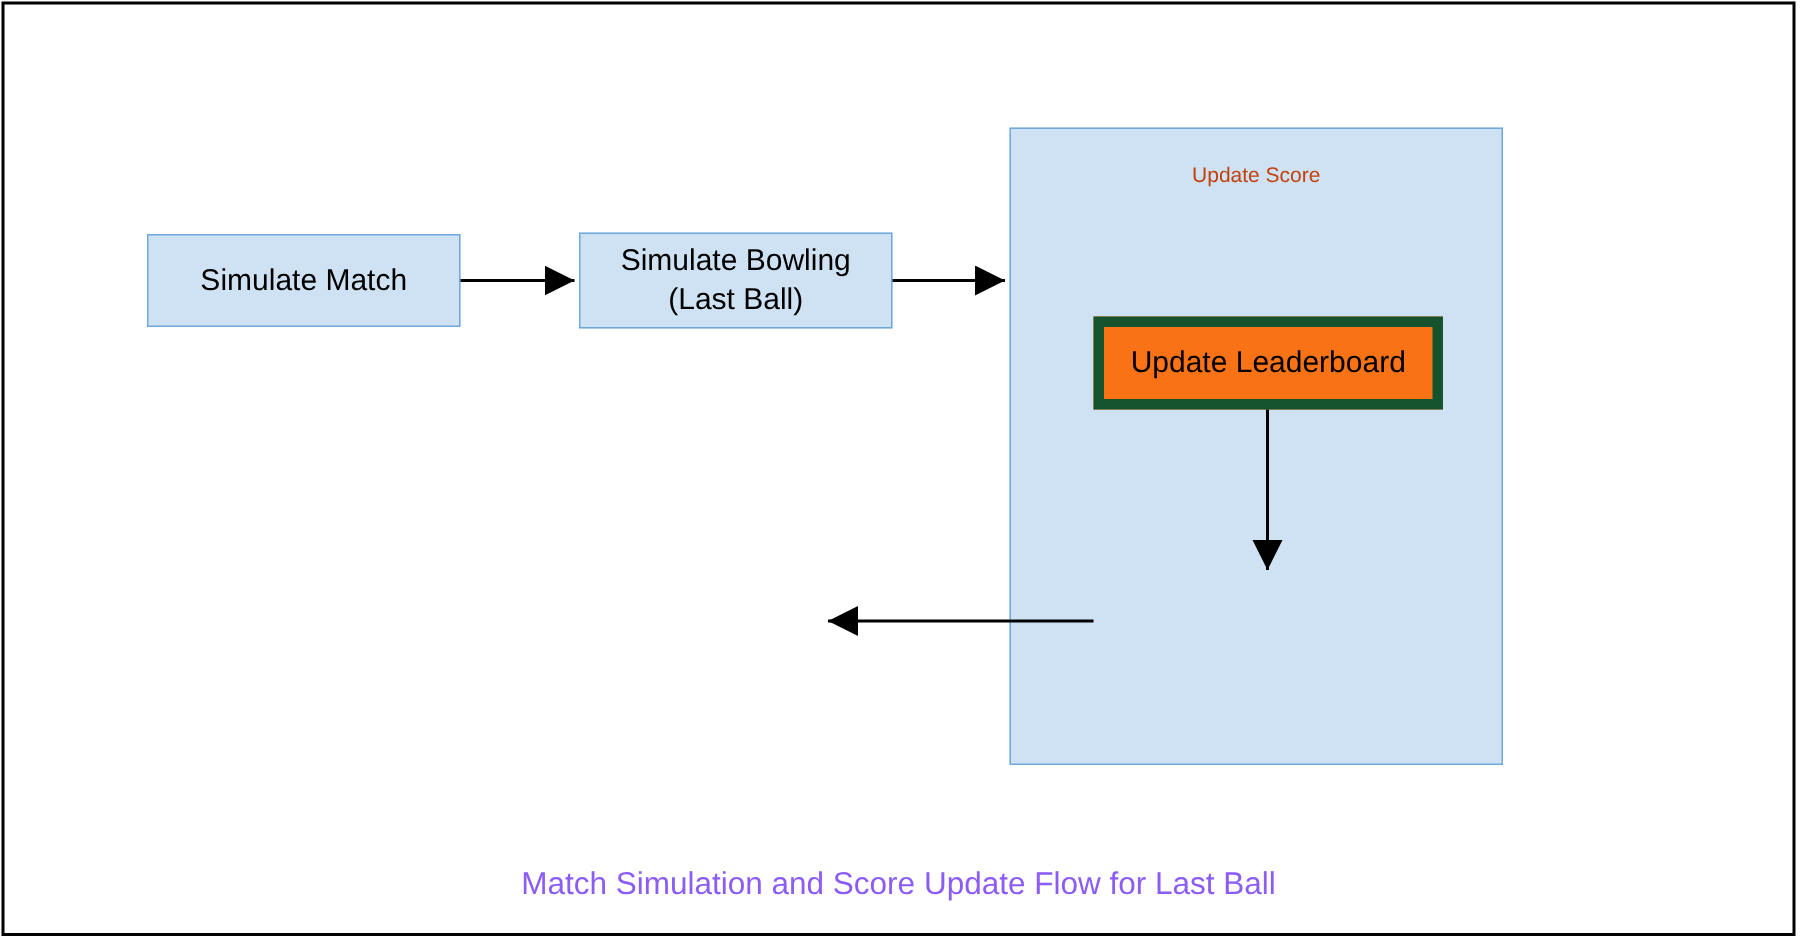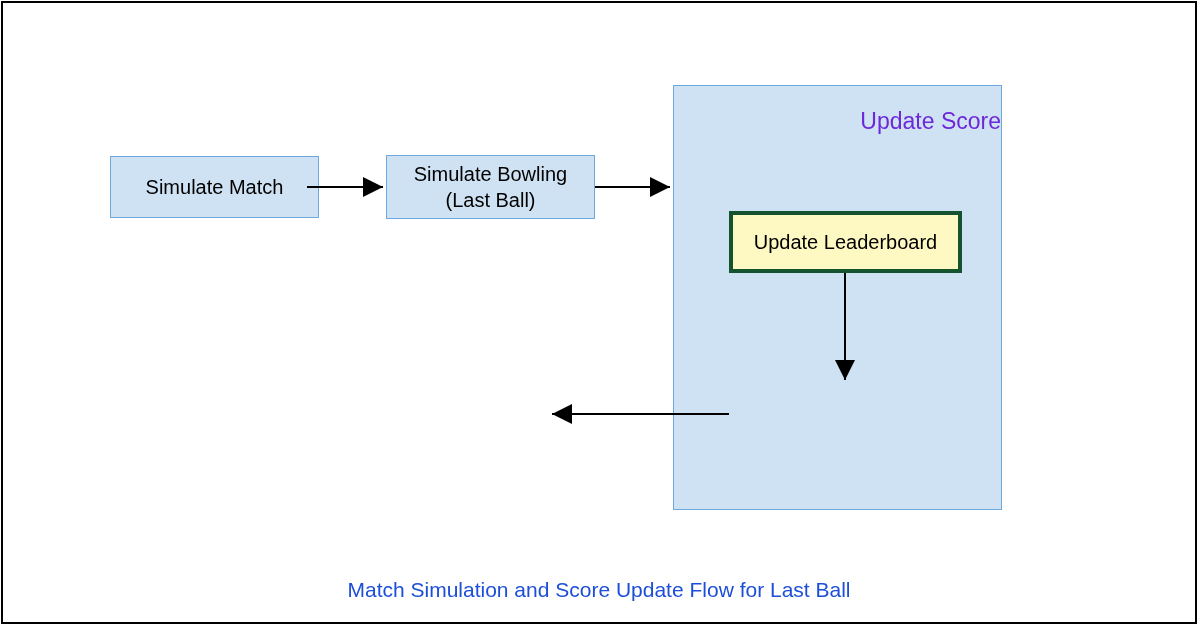--- a/index.html
+++ b/index.html
@@ -31,58 +31,58 @@
       text-align: center;
       font-size: 20px;
       color: #000;
       line-height: 1.3;
     }
     .blue-box {
       background: #cfe2f3;
       border: 1px solid #6fa8dc;
     }
     .yellow-box {
-      background: #fef9c3;
-      border: 4px solid #14532d;
+      background: #f97316;
+      border: 7px solid #14532d;
     }
     .container-box {
       background: #cfe2f3;
       border: 1px solid #6fa8dc;
     }
     .container-title {
       position: absolute;
       top: 22px;
       width: 100%;
-      text-align: right;
-      font-size: 23px;
-      color: #6d28d9;
+      text-align: center;
+      font-size: 14px;
+      color: #c2410c;
     }
     .caption {
       position: absolute;
       bottom: 20px;
       width: 100%;
       text-align: center;
       font-size: 21px;
-      color: #1d4ed8;
+      color: #8b5cf6;
     }
     svg.arrows {
       position: absolute;
       top: 0;
       left: 0;
       width: 1196px;
       height: 623px;
       pointer-events: none;
     }
   </style>
 </head>
 <body>
 
 <div class="diagram-frame">
 
-  <div class="box blue-box" style="left:95px; top:153px; width:209px; height:62px;margin-left:12px;">
+  <div class="box blue-box" style="left:95px; top:153px; width:209px; height:62px;">
     <span>Simulate Match</span>
   </div>
 
   <div class="box blue-box" style="left:383px; top:152px; width:209px; height:64px; white-space: pre-line;">
     <span>Simulate Bowling
 (Last Ball)</span>
   </div>
 
   <div class="container-box" style="position:absolute; left:670px; top:82px; width:329px; height:425px;">
     <div class="container-title">Update Score</div>

